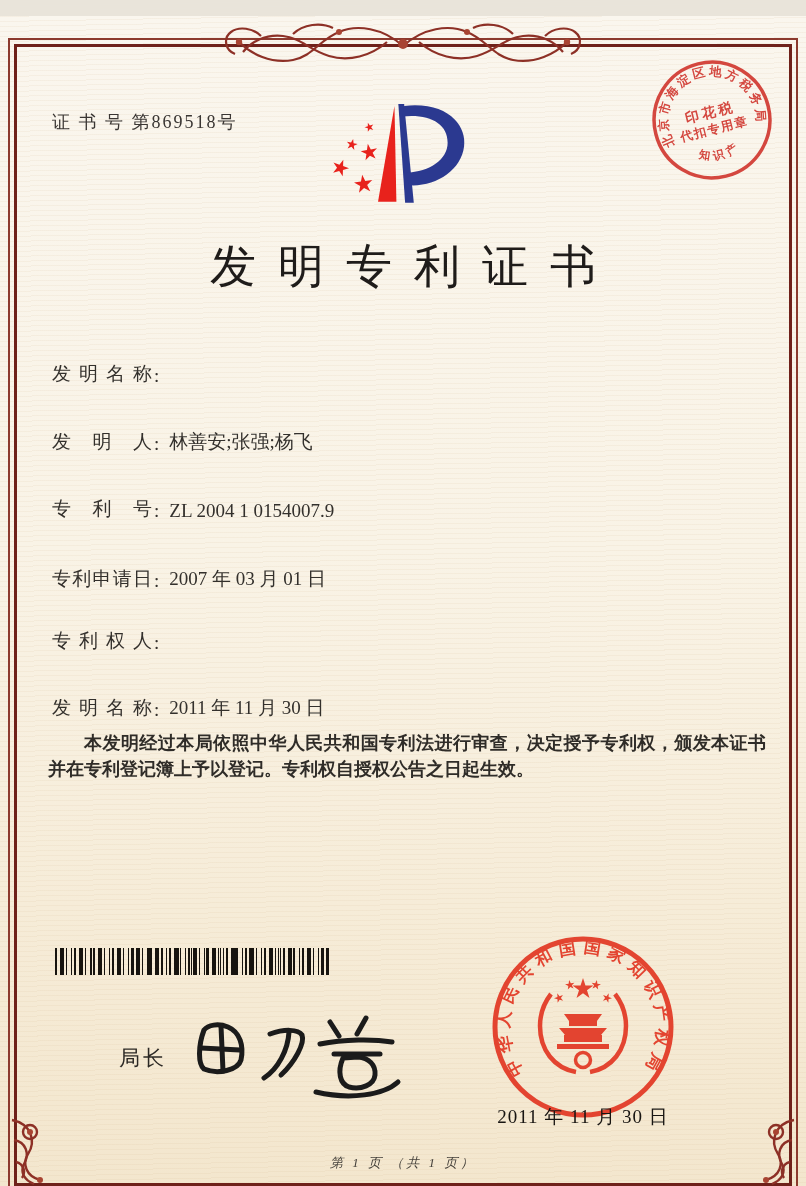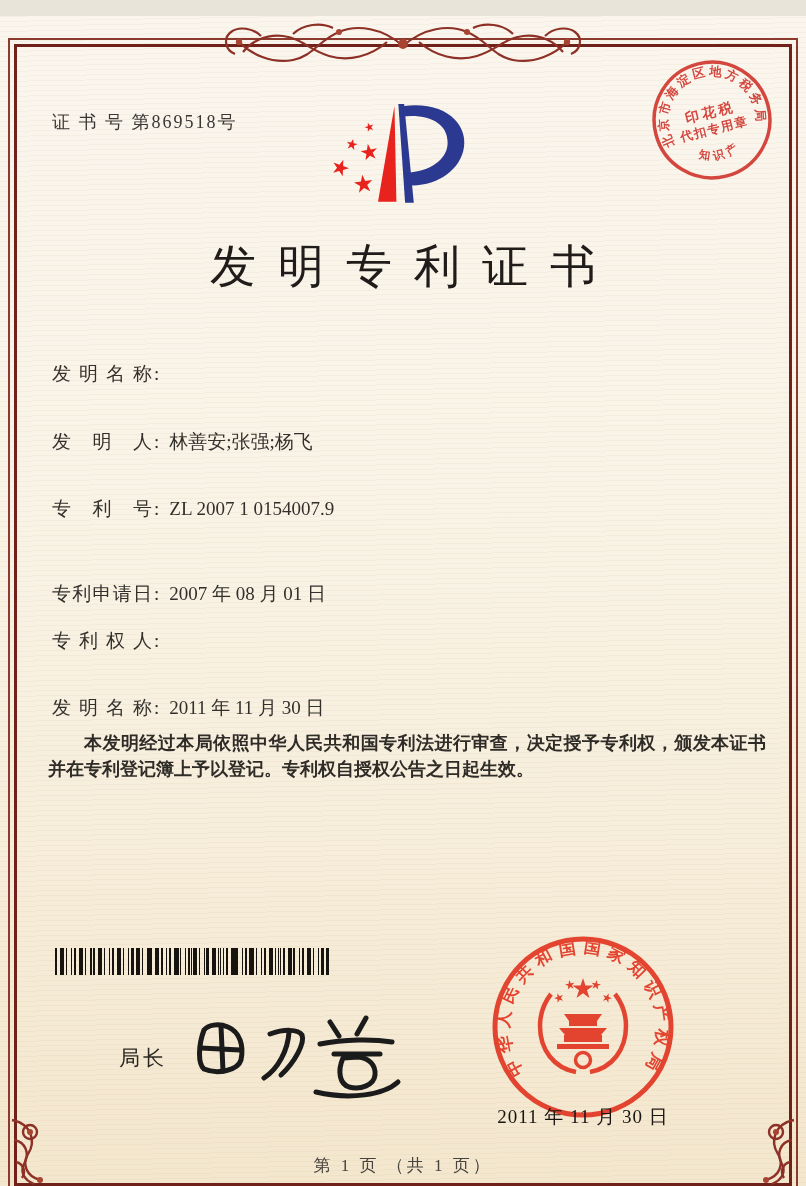--- a/index.html
+++ b/index.html
@@ -9,34 +9,34 @@
     background:
       repeating-linear-gradient(179deg, rgba(206,172,128,0.10) 0 1px, rgba(255,255,255,0) 1px 5px),
       linear-gradient(180deg,#faf6ee 0%,#f9f3e6 45%,#f6ecd8 75%,#f3e6cd 100%);
   }
   
   .frame-outer{position:absolute;left:8px;top:22px;right:8px;bottom:10px;border:2px solid #8c3a2e;}
   .frame-inner{position:absolute;left:14px;top:28px;right:14px;bottom:16px;border:3px solid #6f211a;}
   .abs{position:absolute;}
   .cert-no{left:52px;top:94px;font-size:18px;letter-spacing:2px;color:#3a3633;}
   .title{left:0;top:220px;width:806px;text-align:center;font-size:46px;letter-spacing:22px;margin-left:11px;color:#1f1c1a;font-weight:500;}
-  .field{left:52px;width:720px;font-size:19px;display:flex;align-items:center;color:#33302c;font-family:Liberation Serif, serif;}
+  .field{left:52px;width:720px;font-size:19px;display:flex;align-items:flex-end;color:#33302c;font-family:Liberation Serif, serif;}
   .field .lbl{display:inline-block;width:100px;text-align:justify;text-align-last:justify;}
   .field .colon{margin:0 10px 0 2px;}
   .paras{left:48px;top:714px;width:718px;font-size:18px;line-height:26px;text-align:justify;color:#2f2c28;}
   .paras p{margin:0;text-indent:2em;font-weight:bold;}
   .barcode{left:55px;top:932px;width:274px;height:27px;
     background:
       repeating-linear-gradient(90deg,#17140f 0 2px,transparent 2px 5px,#17140f 5px 9px,transparent 9px 11px,#17140f 11px 12px,transparent 12px 16px,#17140f 16px 17px,transparent 17px 19px),
       repeating-linear-gradient(90deg,transparent 0 6px,#17140f 6px 8px,transparent 8px 20px,#17140f 20px 21px,transparent 21px 29px);
   }
   .sig-title{left:119px;top:1028px;font-size:21px;letter-spacing:3px;color:#2b2824;}
   .sig-name-hidden{left:200px;top:1010px;opacity:0;font-size:30px;}
   .seal-date{left:488px;top:1088px;width:190px;text-align:center;font-size:19px;letter-spacing:1px;color:#181512;z-index:6;}
-  .footer{left:0;top:1138px;width:806px;text-align:center;font-size:17px;letter-spacing:3px;color:#46423c;}
+  .footer{left:0;top:1138px;width:806px;text-align:center;font-size:13px;letter-spacing:3px;color:#46423c;font-style:italic;}
   .stamp-box{left:650px;top:42px;z-index:5;}
   .seal-box{left:488px;top:916px;z-index:5;}
   .logo-box{left:298px;top:60px;}
   .ornament-top{left:143px;top:0;}
   .corner{bottom:12px;}
   .corner.left{left:6px;}
   .corner.right{right:6px;transform:scaleX(-1);}
 </style>
 </head>
 <body>
@@ -141,26 +141,26 @@
       <span class="colon">:</span>
   </div>
   <div class="abs field" style="top:413px">
     <span class="lbl">发明人</span>
       <span class="colon">:</span>
       <span>林善安;张强;杨飞</span>
   </div>
   <div class="abs field" style="top:480px">
     <span class="lbl">专利号</span>
       <span class="colon">:</span>
-      <span>ZL 2007 1 0154007.9</span>
-  </div>
-  <div class="abs field" style="top:565px">
+      <span>ZL 2004 1 0154007.9</span>
+  </div>
+  <div class="abs field" style="top:550px">
     <span class="lbl">专利申请日</span>
       <span class="colon">:</span>
-      <span>2007 年 08 月 01 日</span>
+      <span>2007 年 03 月 01 日</span>
   </div>
   <div class="abs field" style="top:612px">
     <span class="lbl">专利权人</span>
       <span class="colon">:</span>
   </div>
   <div class="abs field" style="top:679px">
     <span class="lbl">发明名称</span>
       <span class="colon">:</span>
       <span>2011 年 11 月 30 日</span>
   </div>

